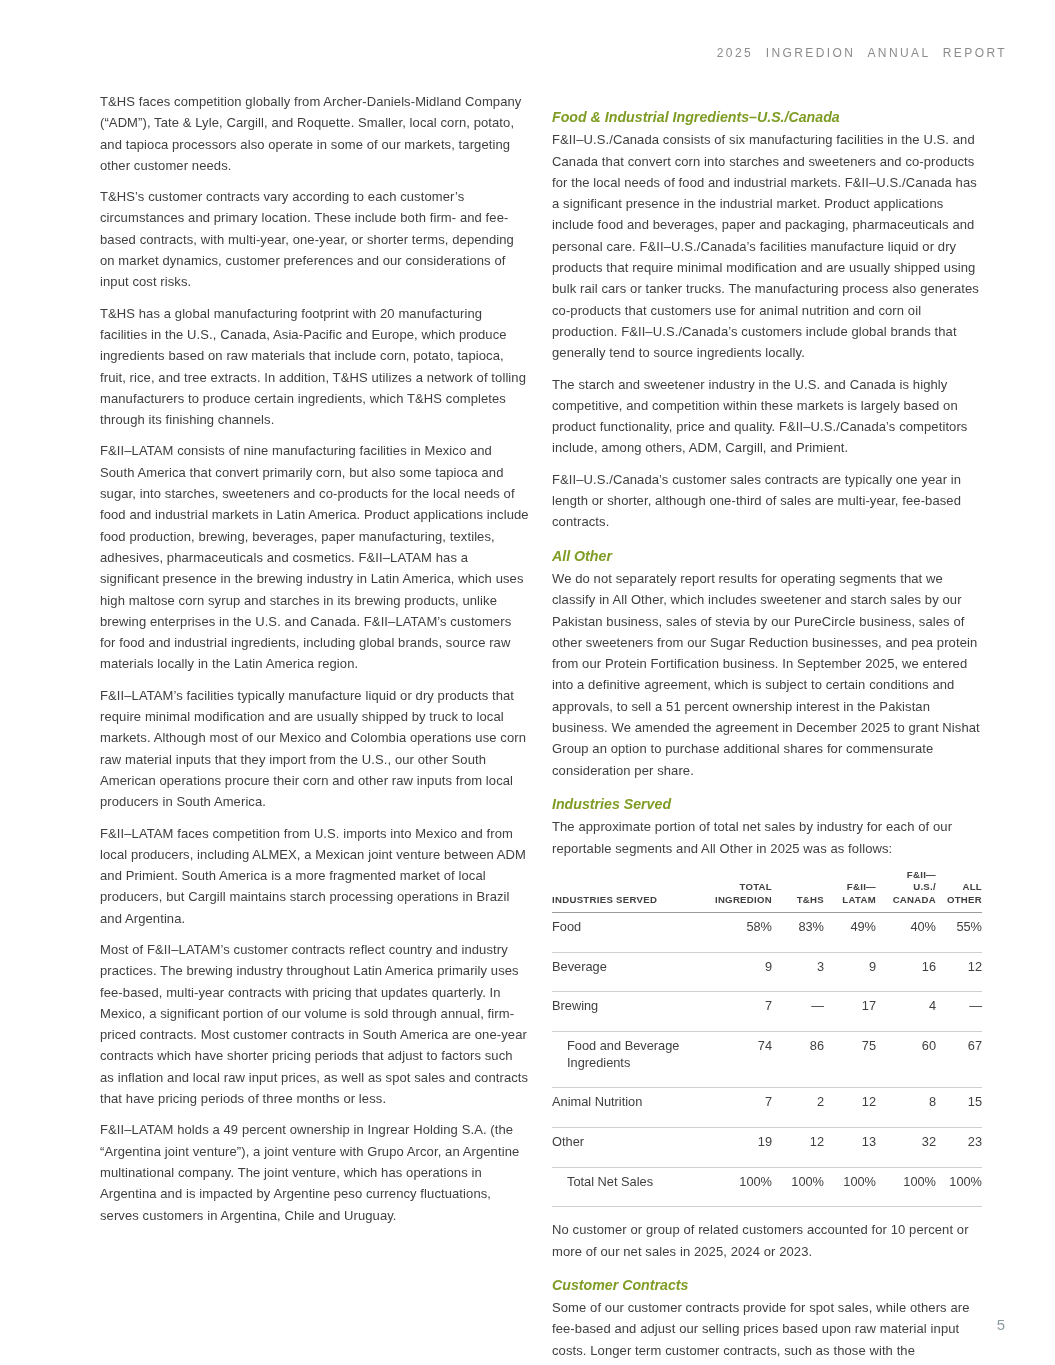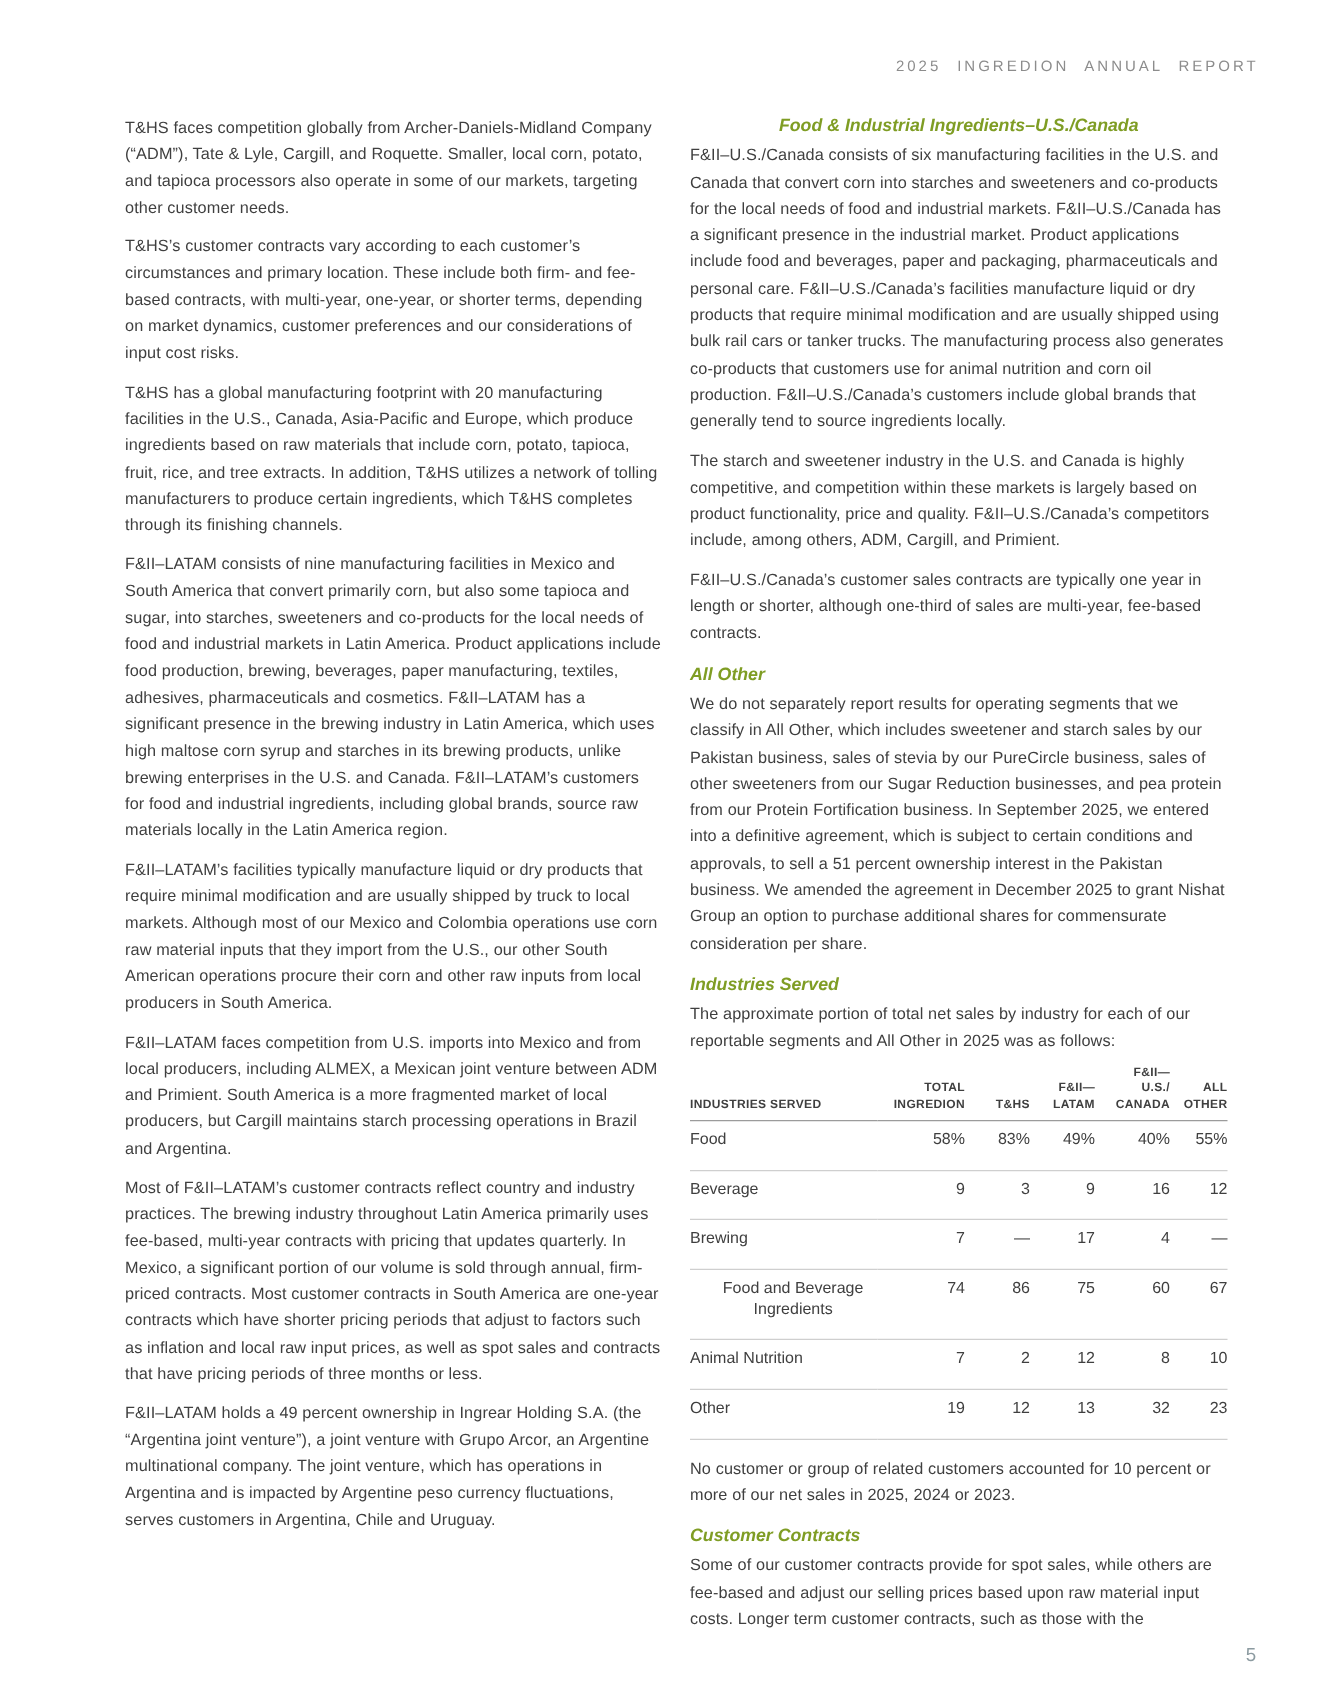--- a/index.html
+++ b/index.html
@@ -37,21 +37,21 @@
     letter-spacing: 0.1px;
   }
   .green-heading {
     margin: 13px 0 1px 0;
     font-size: 14.2px;
     line-height: 21.3px;
     font-weight: bold;
     font-style: italic;
     color: var(--heading-green, #7f9d24);
   }
-  .col .green-heading:first-child { margin-top: 0; text-align: center; }
+  .col .green-heading:first-child { margin-top: 16px; }
 
   table.ind-table {
     width: 100%;
     border-collapse: collapse;
     margin: 8px 0 12px 0;
     color: var(--body-text, #3f3f3f);
   }
   .ind-table th {
     font-size: 9.6px;
     letter-spacing: 0.3px;
@@ -66,21 +66,21 @@
   .ind-table th.lbl { text-align: left; padding-left: 0; }
   .ind-table td {
     font-size: 12.8px;
     text-align: right;
     vertical-align: top;
     padding: 6px 0 16px 6px;
     border-bottom: 1px solid #cfcfcf;
     line-height: 1.3;
   }
   .ind-table td.lbl { text-align: left; padding-left: 0; }
-  .ind-table tr.indent td.lbl { padding-left: 15px; text-align: center; }
+  .ind-table tr.indent td.lbl { padding-left: 15px; }
 
   .page-number {
     position: absolute;
     right: 50px;
     bottom: 32px;
     font-size: 15px;
     color: var(--page-number-gray, #8c9ba1);
   }
 </style>
 </head>
@@ -167,30 +167,38 @@
           <td>75</td>
           <td>60</td>
           <td>67</td>
         </tr>
         <tr>
           <td class="lbl">Animal Nutrition</td>
           <td>7</td>
           <td>2</td>
           <td>12</td>
           <td>8</td>
-          <td>10</td>
+          <td>15</td>
         </tr>
         <tr>
           <td class="lbl">Other</td>
           <td>19</td>
           <td>12</td>
           <td>13</td>
           <td>32</td>
           <td>23</td>
         </tr>
+        <tr class="indent">
+          <td class="lbl">Total Net Sales</td>
+          <td>100%</td>
+          <td>100%</td>
+          <td>100%</td>
+          <td>100%</td>
+          <td>100%</td>
+        </tr>
       </tbody>
     </table>
 
     <p>No customer or group of related customers accounted for 10 percent or more of our net sales in 2025, 2024 or 2023.</p>
     <h3 class="green-heading">Customer Contracts</h3>
     <p>Some of our customer contracts provide for spot sales, while others are fee-based and adjust our selling prices based upon raw material input costs. Longer term customer contracts, such as those with the</p>
   </div>
 
 </div>
 

